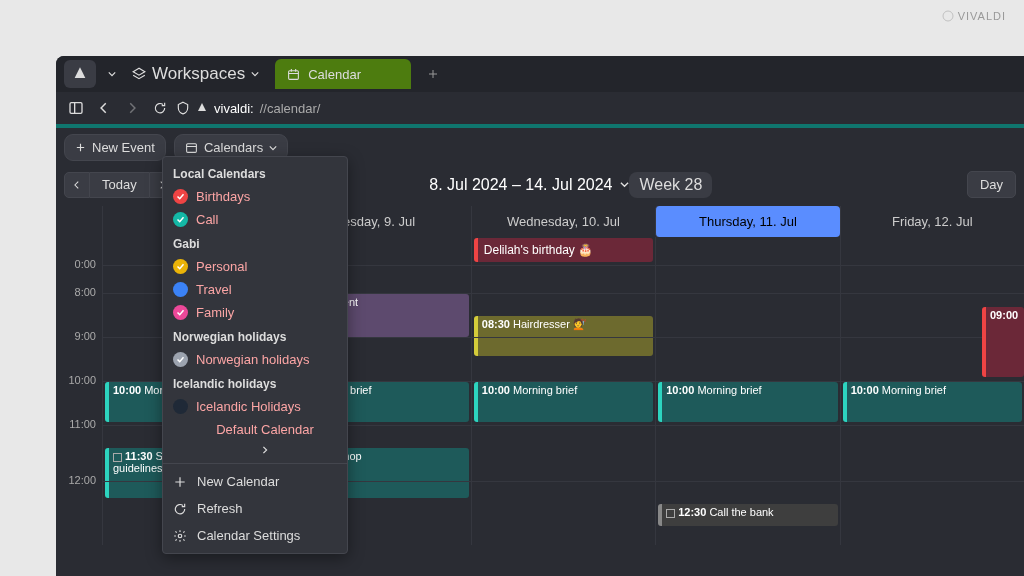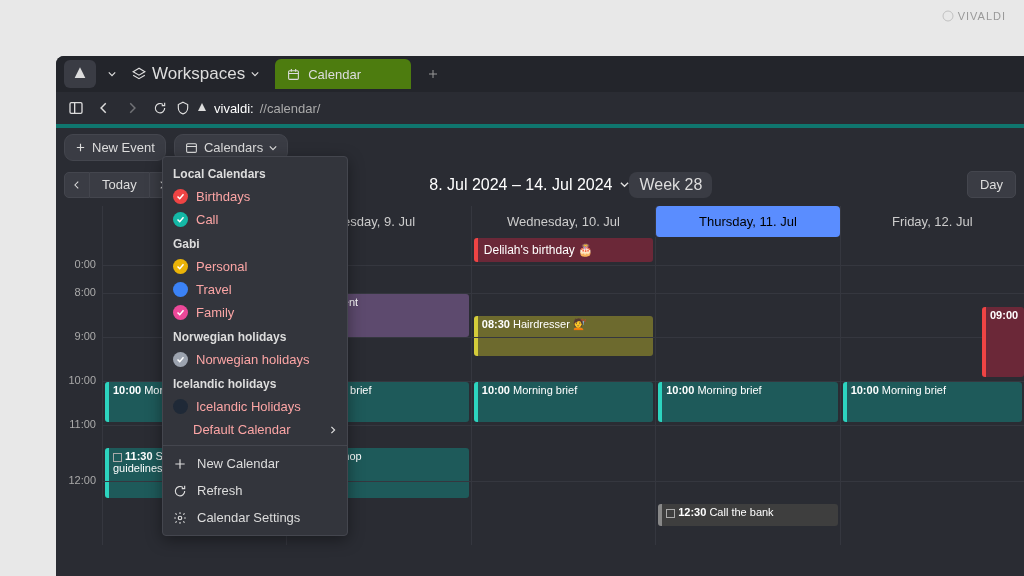--- a/index.html
+++ b/index.html
@@ -199,21 +199,21 @@
               <path d="M2 6 L5 9 L10 3" stroke="#fff" stroke-width="2" fill="none"></path>
             </svg>
           </span>
           <span>Norwegian holidays</span>
         </div>
         <div class="dd-header">Icelandic holidays</div>
         <div class="dd-item">
           <span class="dd-dot" style="background:#1f2937"></span>
           <span>Icelandic Holidays</span>
         </div>
-        <div class="dd-item" style="padding-left:30px;justify-content:space-between;">
+        <div class="dd-item" style="padding-left:30px;justify-content:space-between;flex-direction:column;">
           <span>Default Calendar</span>
           <svg width="8" height="10" viewBox="0 0 10 12">
             <path d="M3 2 L7 6 L3 10" stroke="#ddd" stroke-width="1.5" fill="none"></path>
           </svg>
         </div>
         <div class="dd-sep"></div>
         <div class="dd-action">
           <svg viewBox="0 0 24 24">
             <path d="M12 4 V20 M4 12 H20" stroke="#ddd" stroke-width="2"></path>
           </svg>

